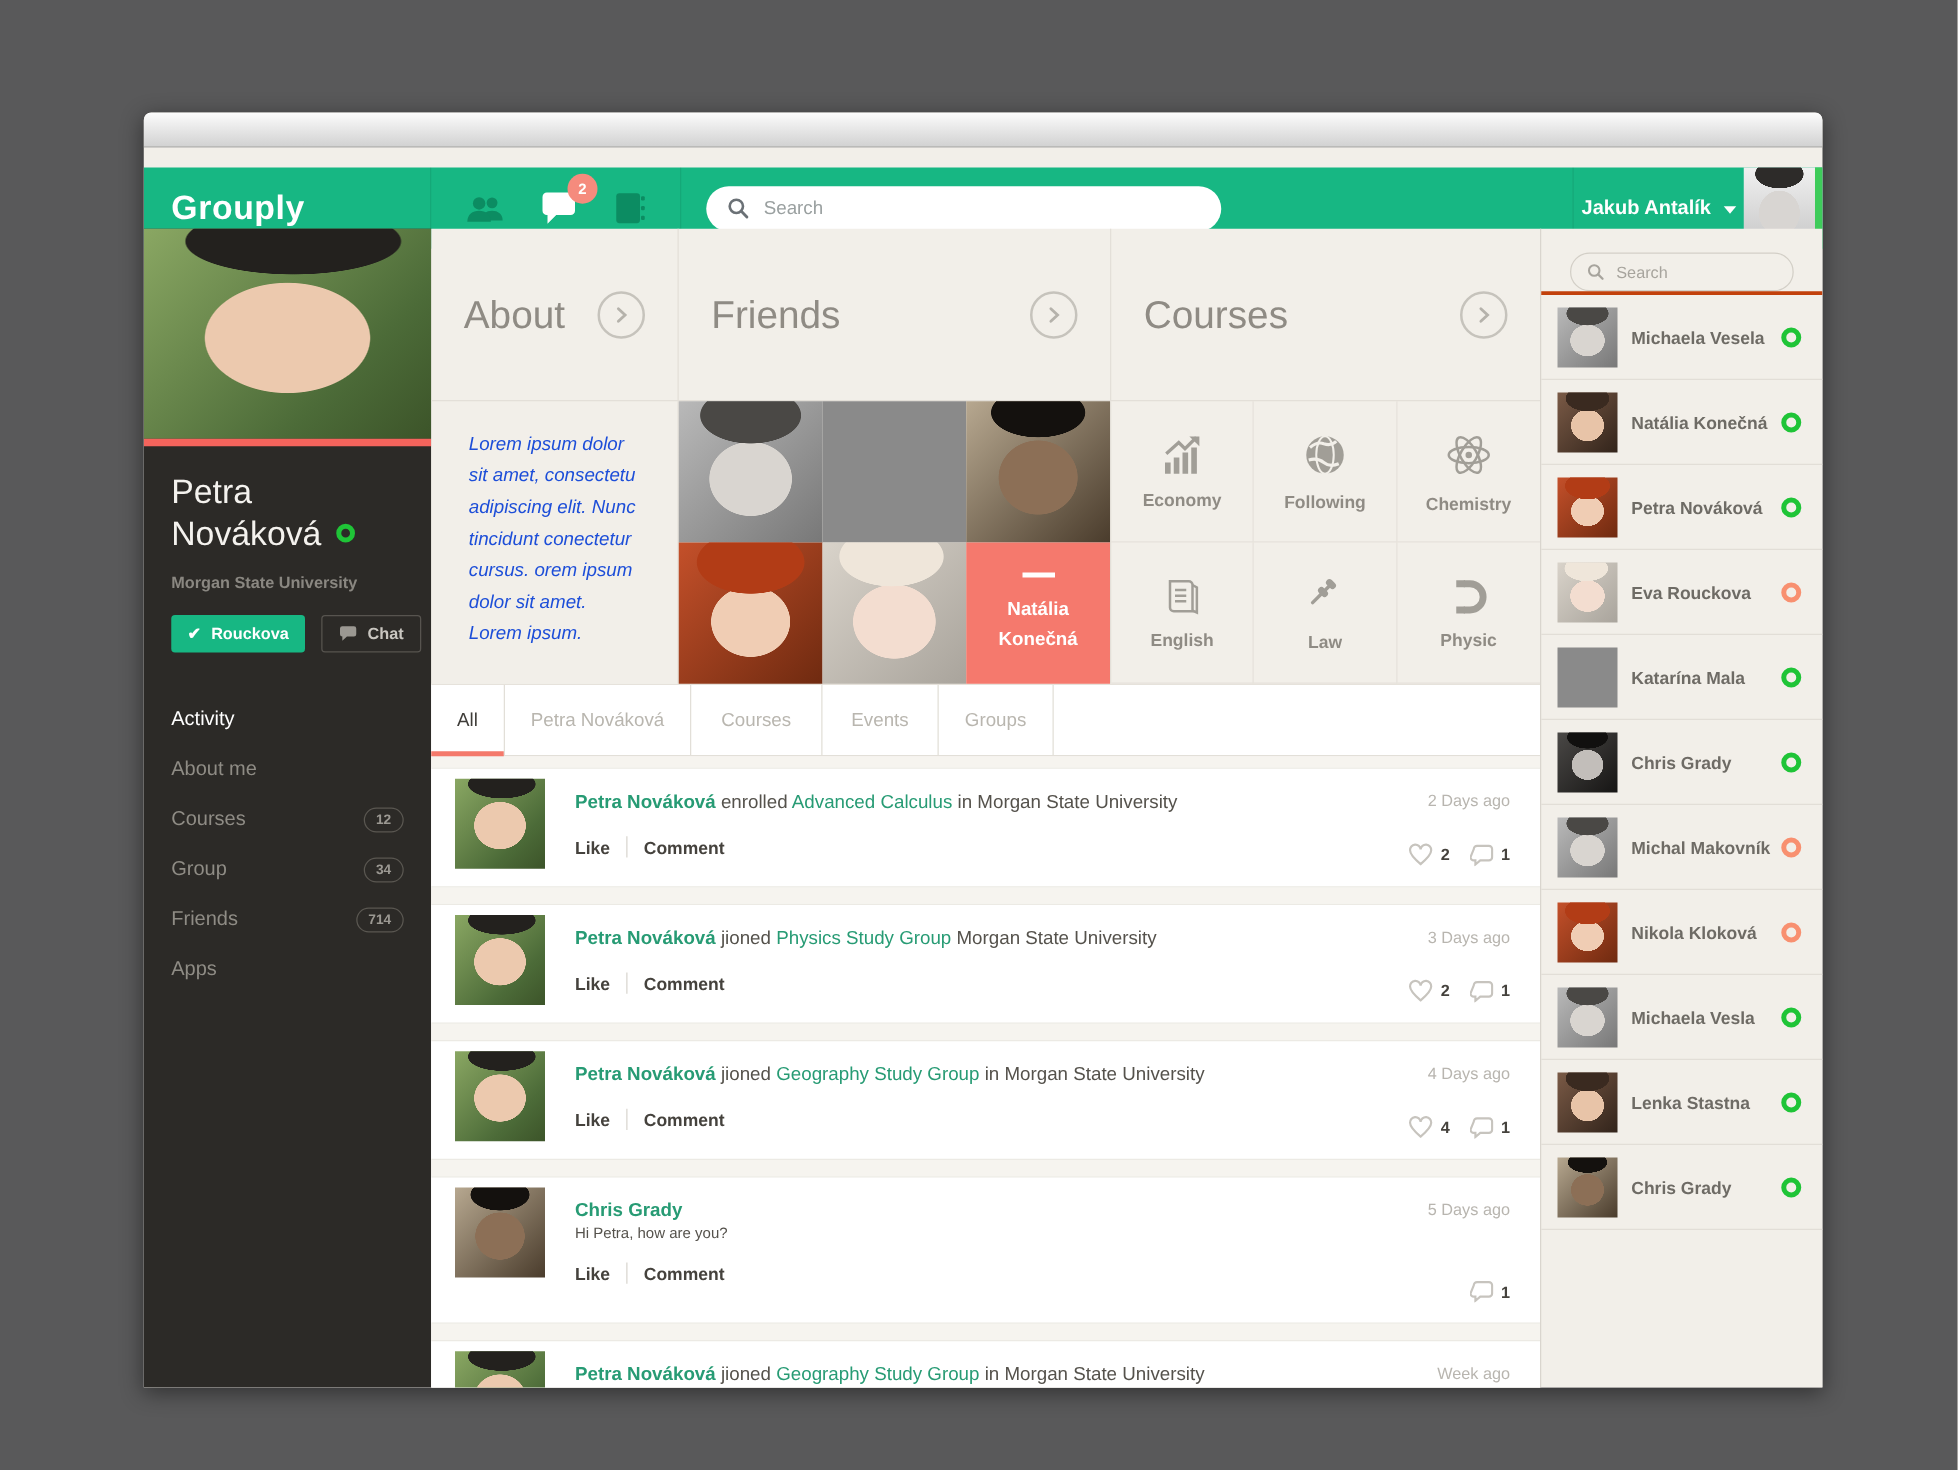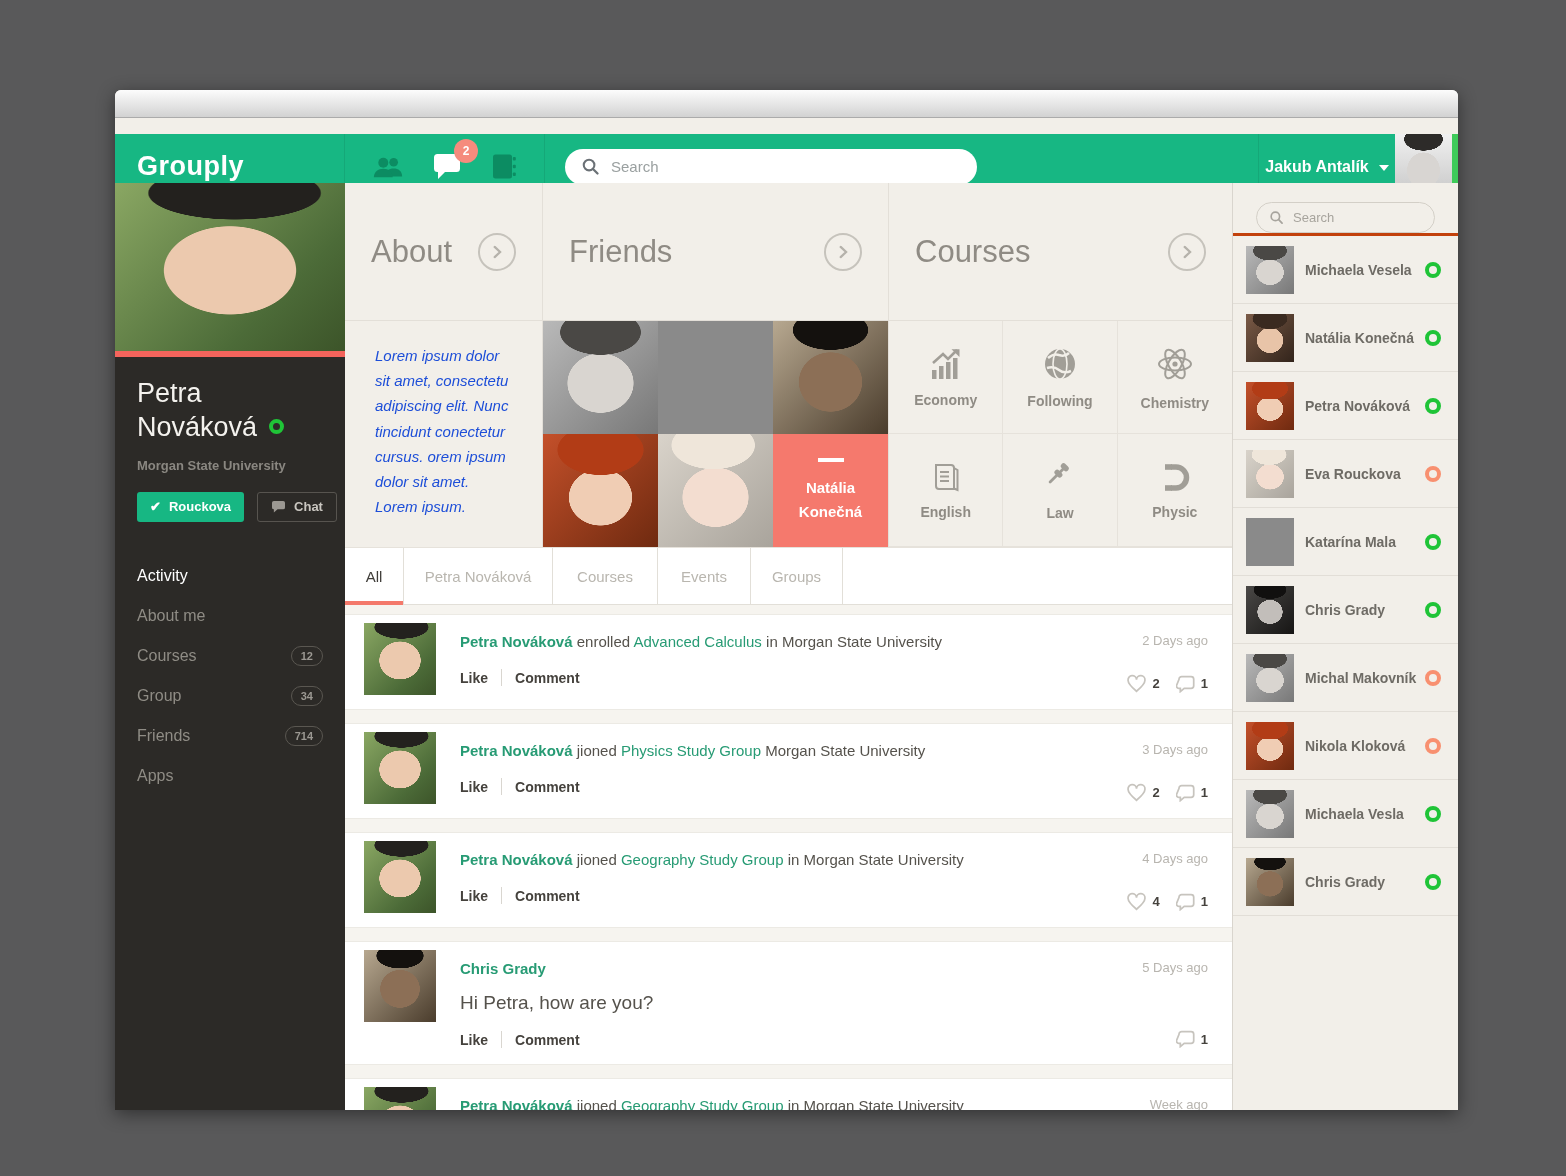--- a/index.html
+++ b/index.html
@@ -126,21 +126,21 @@
   .tab.active::after{ content:""; position:absolute; left:0; right:0; bottom:-1px; height:4px; background:#f4796b; }
 
   
   .feed{ background:#f6f4ef; padding-top:9px; }
   .feed-item{ background:#fff; border-top:1px solid #eceae4; border-bottom:1px solid #eceae4; margin-bottom:13px; position:relative; padding:16px 24px 16px 115px; min-height:96px; }
   .feed-avatar{ position:absolute; left:19px; top:8px; width:72px; height:72px; }
   .feed-title{ font-size:15px; color:#55524c; line-height:1.4; padding-right:110px; }
   .fl-green{ color:#279b74; cursor:pointer; }
   .fl-author{ font-weight:bold; }
   .feed-time{ position:absolute; top:18px; right:24px; font-size:13px; color:#b8b5af; }
-  .feed-msg{ margin-top:13px; font-size:19px; color:#55524c; }
+  .feed-msg{ margin-top:0; font-size:12px; color:#55524c; }
   .feed-actions{ margin-top:17px; display:flex; align-items:center; font-size:14px; font-weight:bold; color:#45423d; }
   .fa-sep{ width:1px; height:17px; background:#d9d6d0; margin:0 13px; }
   .fa-link{ cursor:pointer; }
   .feed-counts{ position:absolute; right:24px; bottom:16px; display:flex; align-items:center; gap:16px; }
   .count{ display:flex; align-items:center; gap:6px; font-size:13px; font-weight:bold; color:#45423d; cursor:pointer; }
 
   
   .rightbar{ position:absolute; left:1117px; top:93px; width:226px; bottom:0; background:#f2efe9; border-left:1px solid #d9d5ce; }
   .rb-search{ margin:19px 23px 0; height:31px; border:1px solid #d3cfc7; border-radius:16px; display:flex; align-items:center; padding:0 12px; gap:9px; }
   .rb-search input{ border:none; outline:none; background:transparent; width:120px; font-size:13px; color:#777; font-family:inherit; }
@@ -575,19 +575,24 @@
         <div class="contact-avatar ph ph-red"></div>
         <div class="contact-name">Nikola Kloková</div>
         <div class="status-ring status-away"></div>
       </div>
       <div class="contact">
         <div class="contact-avatar ph ph-gray"></div>
         <div class="contact-name">Michaela Vesla</div>
         <div class="status-ring status-online"></div>
       </div>
       <div class="contact">
+        <div class="contact-avatar ph ph-warm"></div>
+        <div class="contact-name">Lenka Stastna</div>
+        <div class="status-ring status-online"></div>
+      </div>
+      <div class="contact">
         <div class="contact-avatar ph ph-sepia"></div>
         <div class="contact-name">Chris Grady</div>
         <div class="status-ring status-online"></div>
       </div>
     </div>
   </div>
 </div>
 
 </body></html>

